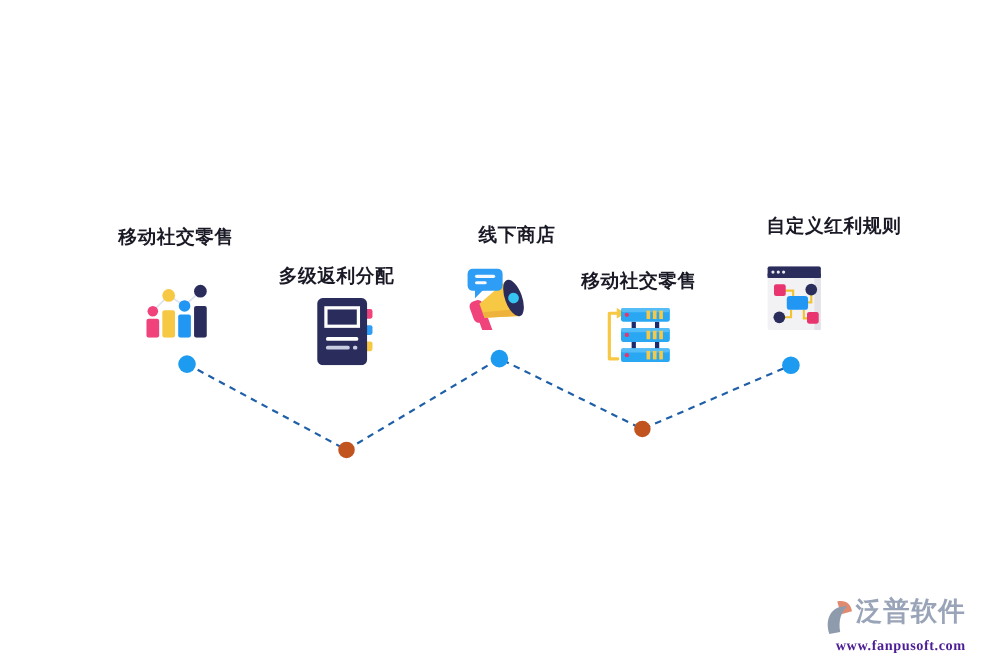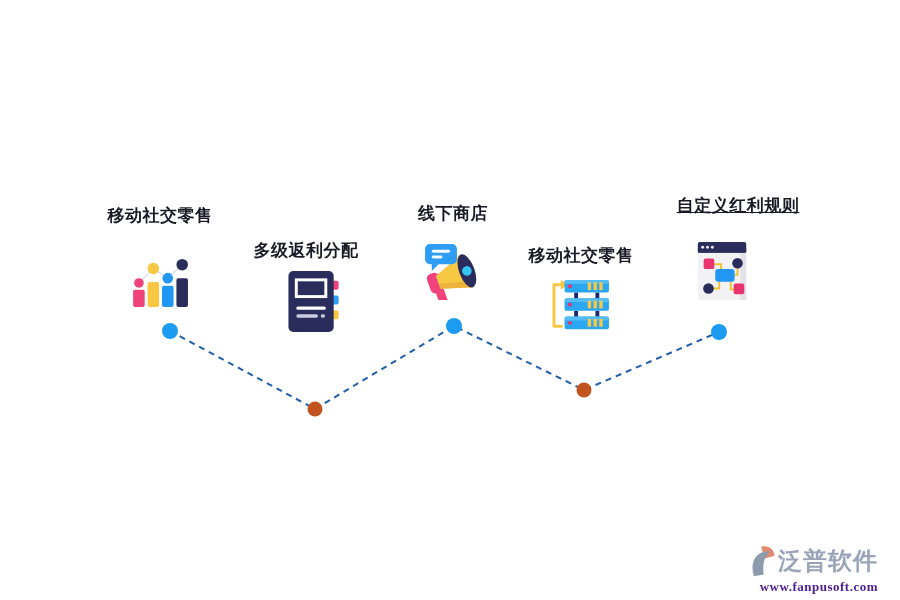--- a/index.html
+++ b/index.html
@@ -8,33 +8,33 @@
     position:relative; width:900px; height:600px; background:#ffffff;
     overflow:hidden; font-family:"Liberation Sans","DejaVu Sans",sans-serif;
   }
   .feature-label {
     position:absolute; width:220px; text-align:center;
     font-size:17px; font-weight:bold; color:#1a1a26; letter-spacing:0.5px;
   }
   .feature-icon { position:absolute; }
   #label-1 { left:50px;  top:204px; }
   #label-2 { left:196px; top:239px; }
-  #label-3 { left:343px; top:202px;font-family:Liberation Serif, serif; }
+  #label-3 { left:360px; top:202px;font-family:Liberation Serif, serif; }
   #label-4 { left:471px; top:244px; }
-  #label-5 { left:628px; top:194px;text-decoration:underline; }
+  #label-5 { left:648px; top:194px; }
   #icon-1 { left:131px; top:257px; }
   #icon-2 { left:288px; top:271px; }
   #icon-3 { left:423px; top:244px; }
   #icon-4 { left:548px; top:278px; }
   #icon-5 { left:697px; top:242px; }
   .connector-svg { position:absolute; left:0; top:0; }
   .watermark {
     position:absolute; right:22px; bottom:5px; text-align:right;
   }
-  .wm-row { display:flex; align-items:center; justify-content:flex-end; gap:2px; }
+  .wm-row { display:flex; align-items:flex-start; justify-content:flex-end; gap:2px; }
   .wm-brand {
     font-size:24px; font-weight:bold; color:#9aa4b8; letter-spacing:1px;
     line-height:1.05; font-family:"Liberation Serif","DejaVu Serif",serif;
   }
   .wm-url {
     font-size:13px; font-weight:bold; color:#4c1d95; letter-spacing:0.5px;
     font-family:"Liberation Serif","DejaVu Serif",serif;
   }
 </style>
 </head>

